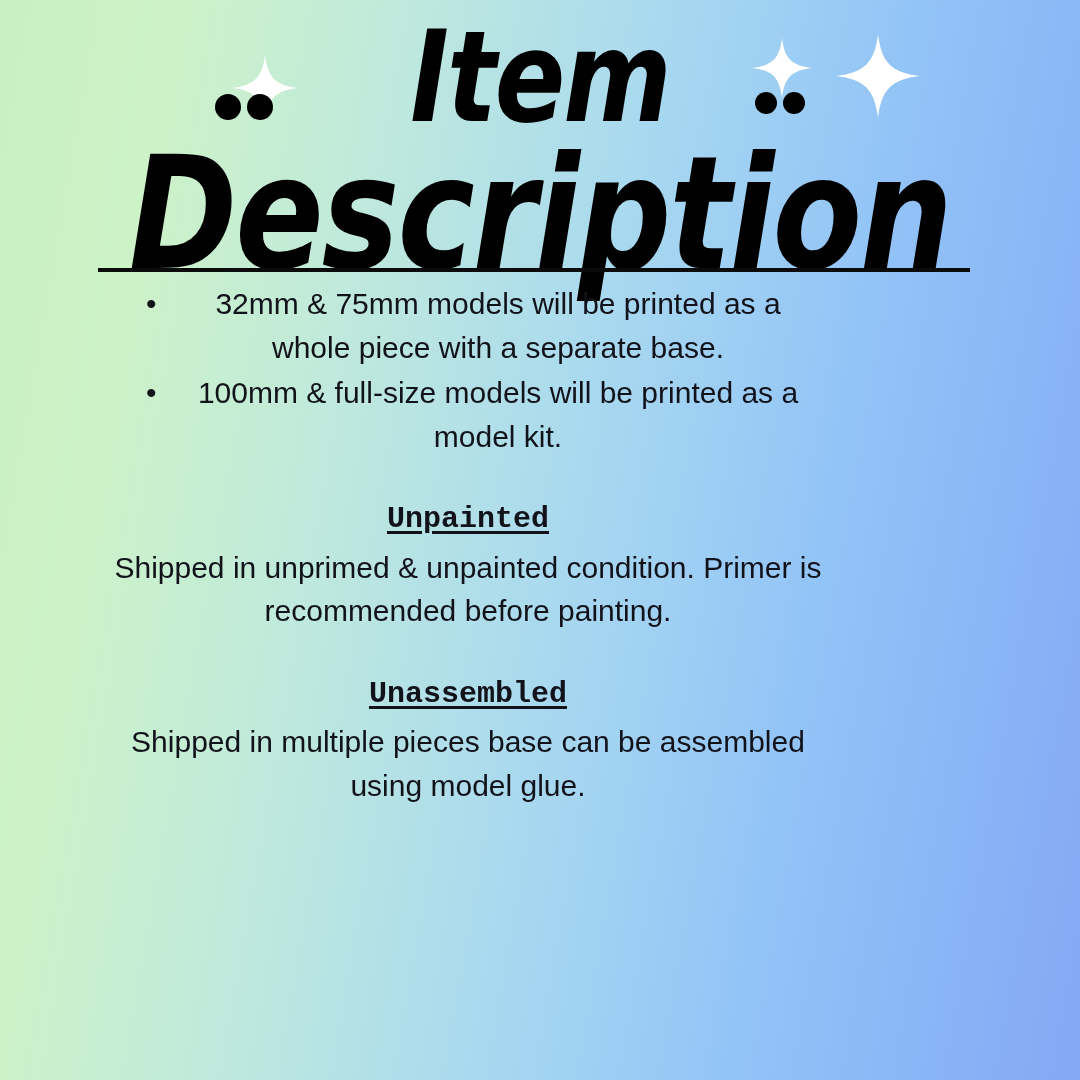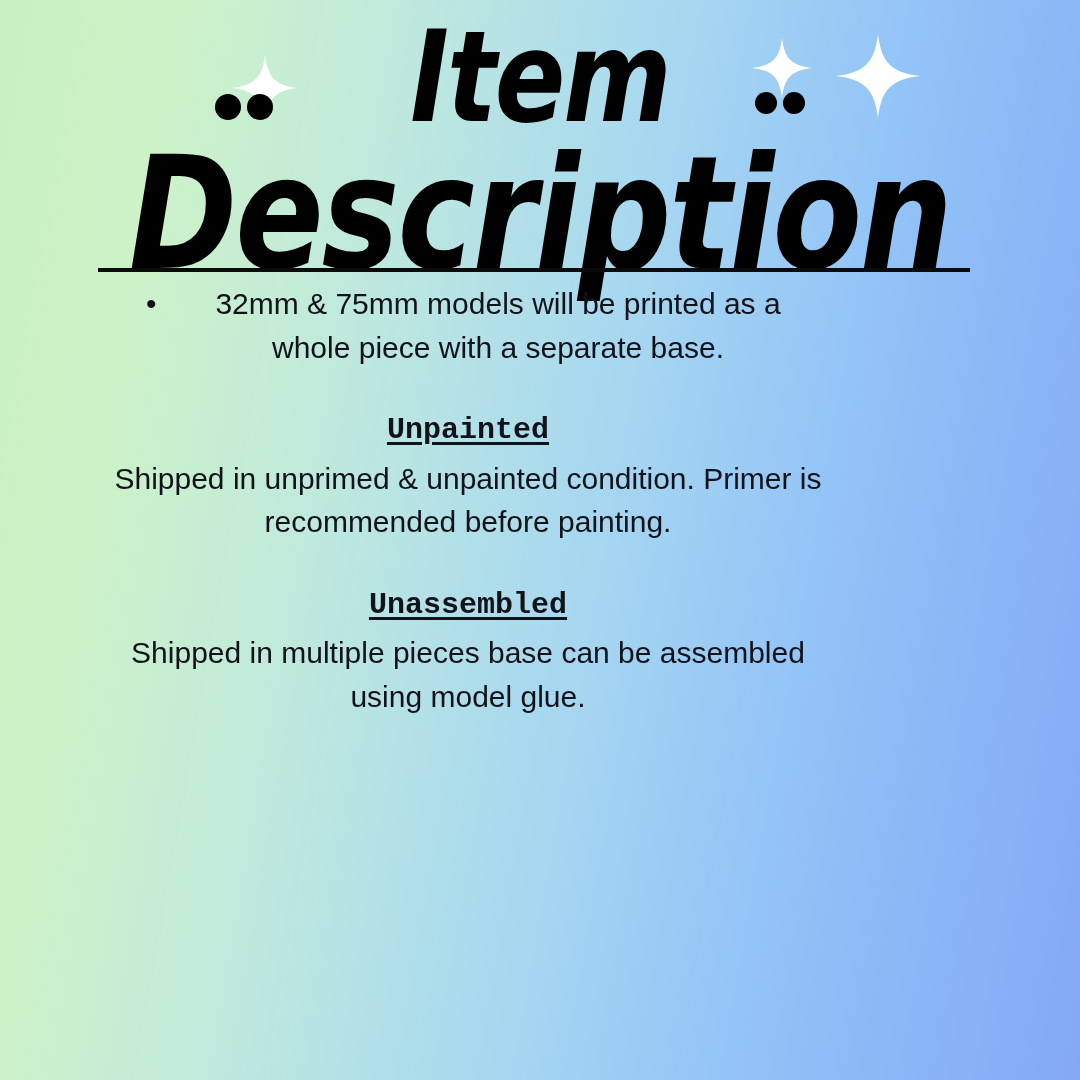--- a/index.html
+++ b/index.html
@@ -175,20 +175,21 @@
     <span class="dot dot-b1"></span>
     <span class="dot dot-b2"></span>
 
     <div class="rule"></div>
   </div>
 
   <div class="content">
 
     <ul class="bullets">
       <li>32mm &amp; 75mm models will be printed as a whole piece with a separate base.</li>
+      <li>100mm &amp; full-size models will be printed as a model kit.</li>
     </ul>
 
     <div class="section">
       <div class="section-heading">Unpainted</div>
       <div class="section-body">Shipped in unprimed &amp; unpainted condition. Primer is recommended before painting.</div>
     </div>
 
     <div class="section">
       <div class="section-heading">Unassembled</div>
       <div class="section-body">Shipped in multiple pieces base can be assembled using model glue.</div>

